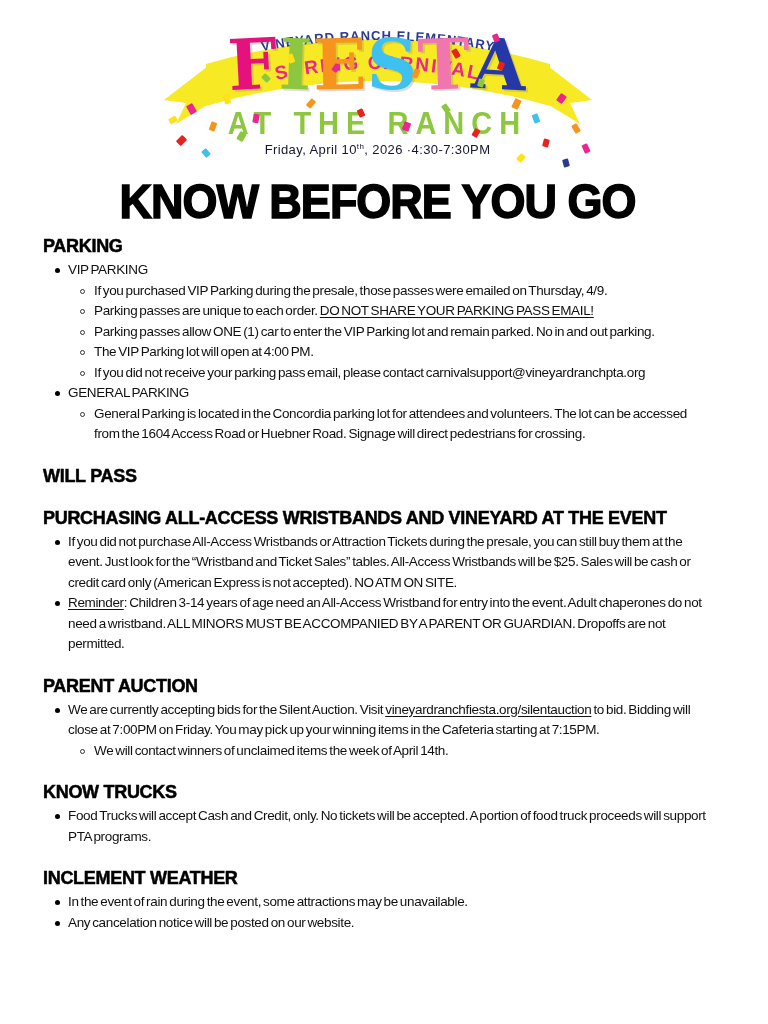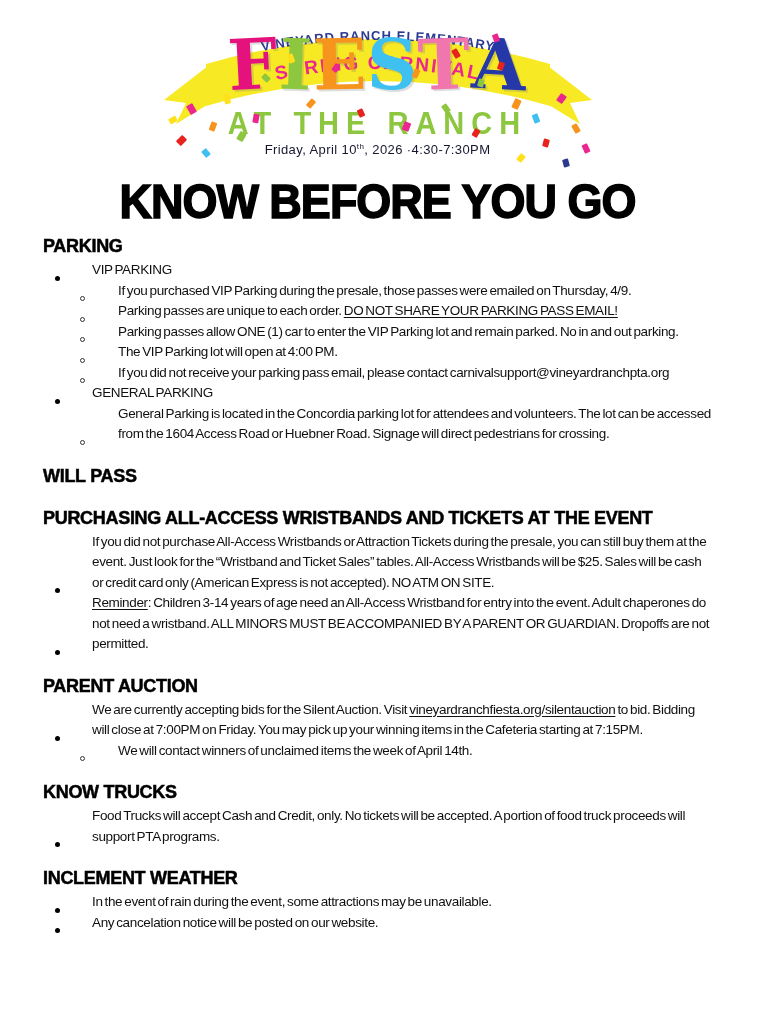--- a/index.html
+++ b/index.html
@@ -65,23 +65,23 @@
   
   h2.sec-h {
     font-size:18px; font-weight:bold; color:#000;
     letter-spacing:-.3px;
     -webkit-text-stroke:.5px #000;
     margin:21px 0 3px;
     transform-origin:left center;
   }
   section:first-of-type h2.sec-h { margin-top:8px; }
   .li {
-    display:flex; align-items:flex-end;
+    display:flex; align-items:flex-start;
     font-size:13.5px; line-height:20.5px;
-    letter-spacing:-.35px; word-spacing:-1.4px;gap:24px;
+    letter-spacing:-.35px; word-spacing:-1.4px;
   }
   .li .marker { flex:0 0 auto; }
   .li.level1 { padding-left:12px; }
   .li.level2 { padding-left:37px; }
   .marker.disc {
     width:5px; height:5px; background:#000; border-radius:50%;
     margin:8px 8px 0 0;
   }
   .marker.circle {
     width:5px; height:5px; background:#fff; border:1.2px solid #333; border-radius:50%;
@@ -183,21 +183,21 @@
         </div>
         <div class="li level2">
           <span class="marker circle"></span>
           <span class="li-text"><span>General Parking is located in the Concordia parking lot for attendees and volunteers. The lot can be accessed from the 1604 Access Road or Huebner Road. Signage will direct pedestrians for crossing.</span></span>
         </div>
       </section>
       <section>
         <h2 class="sec-h">WILL PASS</h2>
       </section>
       <section>
-        <h2 class="sec-h">PURCHASING ALL-ACCESS WRISTBANDS AND TICKETS AT THE EVENT</h2>
+        <h2 class="sec-h">PURCHASING ALL-ACCESS WRISTBANDS AND VINEYARD AT THE EVENT</h2>
         <div class="li level1">
           <span class="marker disc"></span>
           <span class="li-text"><span>If you did not purchase All-Access Wristbands or Attraction Tickets during the presale, you can still buy them at the event. Just look for the “Wristband and Ticket Sales” tables. All-Access Wristbands will be $25. Sales will be cash or credit card only (American Express is not accepted). NO ATM ON SITE.</span></span>
         </div>
         <div class="li level1">
           <span class="marker disc"></span>
           <span class="li-text"><span class="u">Reminder</span><span>: Children 3-14 years of age need an All-Access Wristband for entry into the event. Adult chaperones do not need a wristband. ALL MINORS MUST BE ACCOMPANIED BY A PARENT OR GUARDIAN. Dropoffs are not permitted.</span></span>
         </div>
       </section>
       <section>

